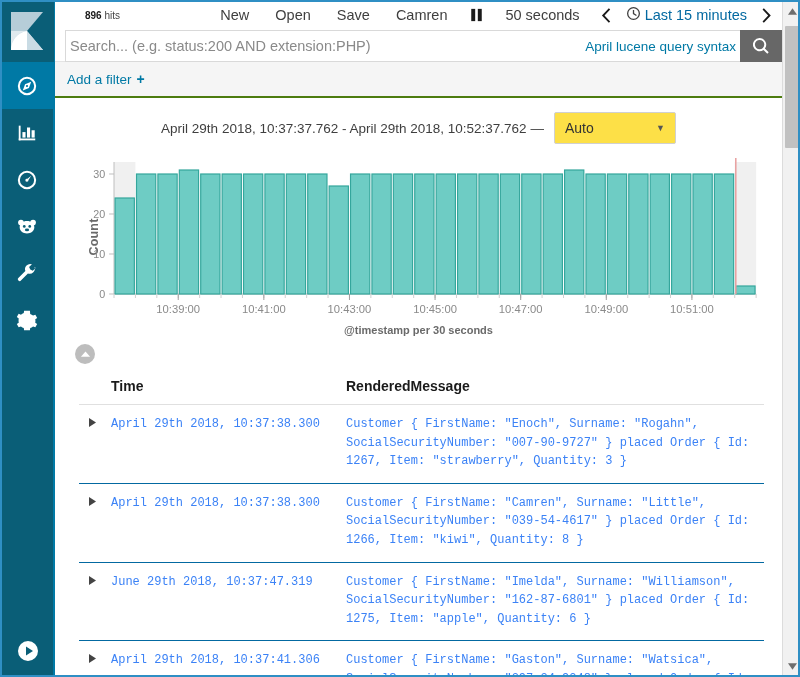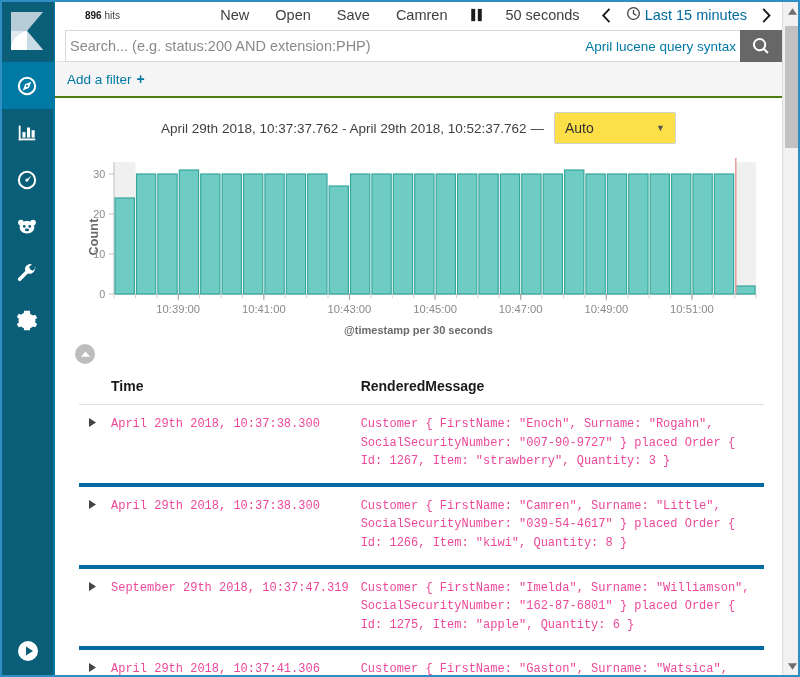--- a/index.html
+++ b/index.html
@@ -130,22 +130,22 @@
   
   .doctable { margin: 8px 18px 0 24px; }
   .doctable table { width: 100%; border-collapse: collapse; }
   .doctable th {
     text-align: left; font-size: 14px; font-weight: bold; color: #1a1a1a;
     padding: 6px 6px 10px 6px; border-bottom: 1px solid #e0e0e0;
   }
   .th-caret { width: 26px; }
   .th-time { width: 235px; }
   .doctable td {
-    font-family: "Liberation Mono", monospace; font-size: 12px; color: #ec4899;
-    padding: 10px 6px 12px 6px; border-bottom: 4px solid #0369a1;
+    font-family: "Liberation Mono", monospace; font-size: 12px; color: #3b82f6;
+    padding: 10px 6px 12px 6px; border-bottom: 1px solid #0369a1;
     vertical-align: top; line-height: 1.55;
   }
   .td-caret { width: 26px; text-align: center; padding-top: 12px; }
   .td-caret svg { width: 7px; height: 9px; fill: #444; cursor: pointer; }
   .td-time { white-space: nowrap; width: 235px; }
   .td-msg { word-break: break-word; }
 
   
   .vscroll {
     position: absolute; top: 0; right: 0; width: 18px; height: 677px;
@@ -431,21 +431,21 @@
                 <td class="td-caret"><svg viewBox="0 0 7 9">
                     <path d="M0 0l7 4.5L0 9z"></path>
                   </svg></td>
                 <td class="td-time">April 29th 2018, 10:37:38.300</td>
                 <td class="td-msg">Customer { FirstName: "Camren", Surname: "Little", SocialSecurityNumber: "039-54-4617" } placed Order { Id: 1266, Item: "kiwi", Quantity: 8 }</td>
               </tr>
               <tr>
                 <td class="td-caret"><svg viewBox="0 0 7 9">
                     <path d="M0 0l7 4.5L0 9z"></path>
                   </svg></td>
-                <td class="td-time">September 29th 2018, 10:37:47.319</td>
+                <td class="td-time">June 29th 2018, 10:37:47.319</td>
                 <td class="td-msg">Customer { FirstName: "Imelda", Surname: "Williamson", SocialSecurityNumber: "162-87-6801" } placed Order { Id: 1275, Item: "apple", Quantity: 6 }</td>
               </tr>
               <tr>
                 <td class="td-caret"><svg viewBox="0 0 7 9">
                     <path d="M0 0l7 4.5L0 9z"></path>
                   </svg></td>
                 <td class="td-time">April 29th 2018, 10:37:41.306</td>
                 <td class="td-msg">Customer { FirstName: "Gaston", Surname: "Watsica", SocialSecurityNumber: "297-34-9248" } placed Order { Id: 1269, Item: "kiwi", Quantity: 9 }</td>
               </tr>
             </tbody>

